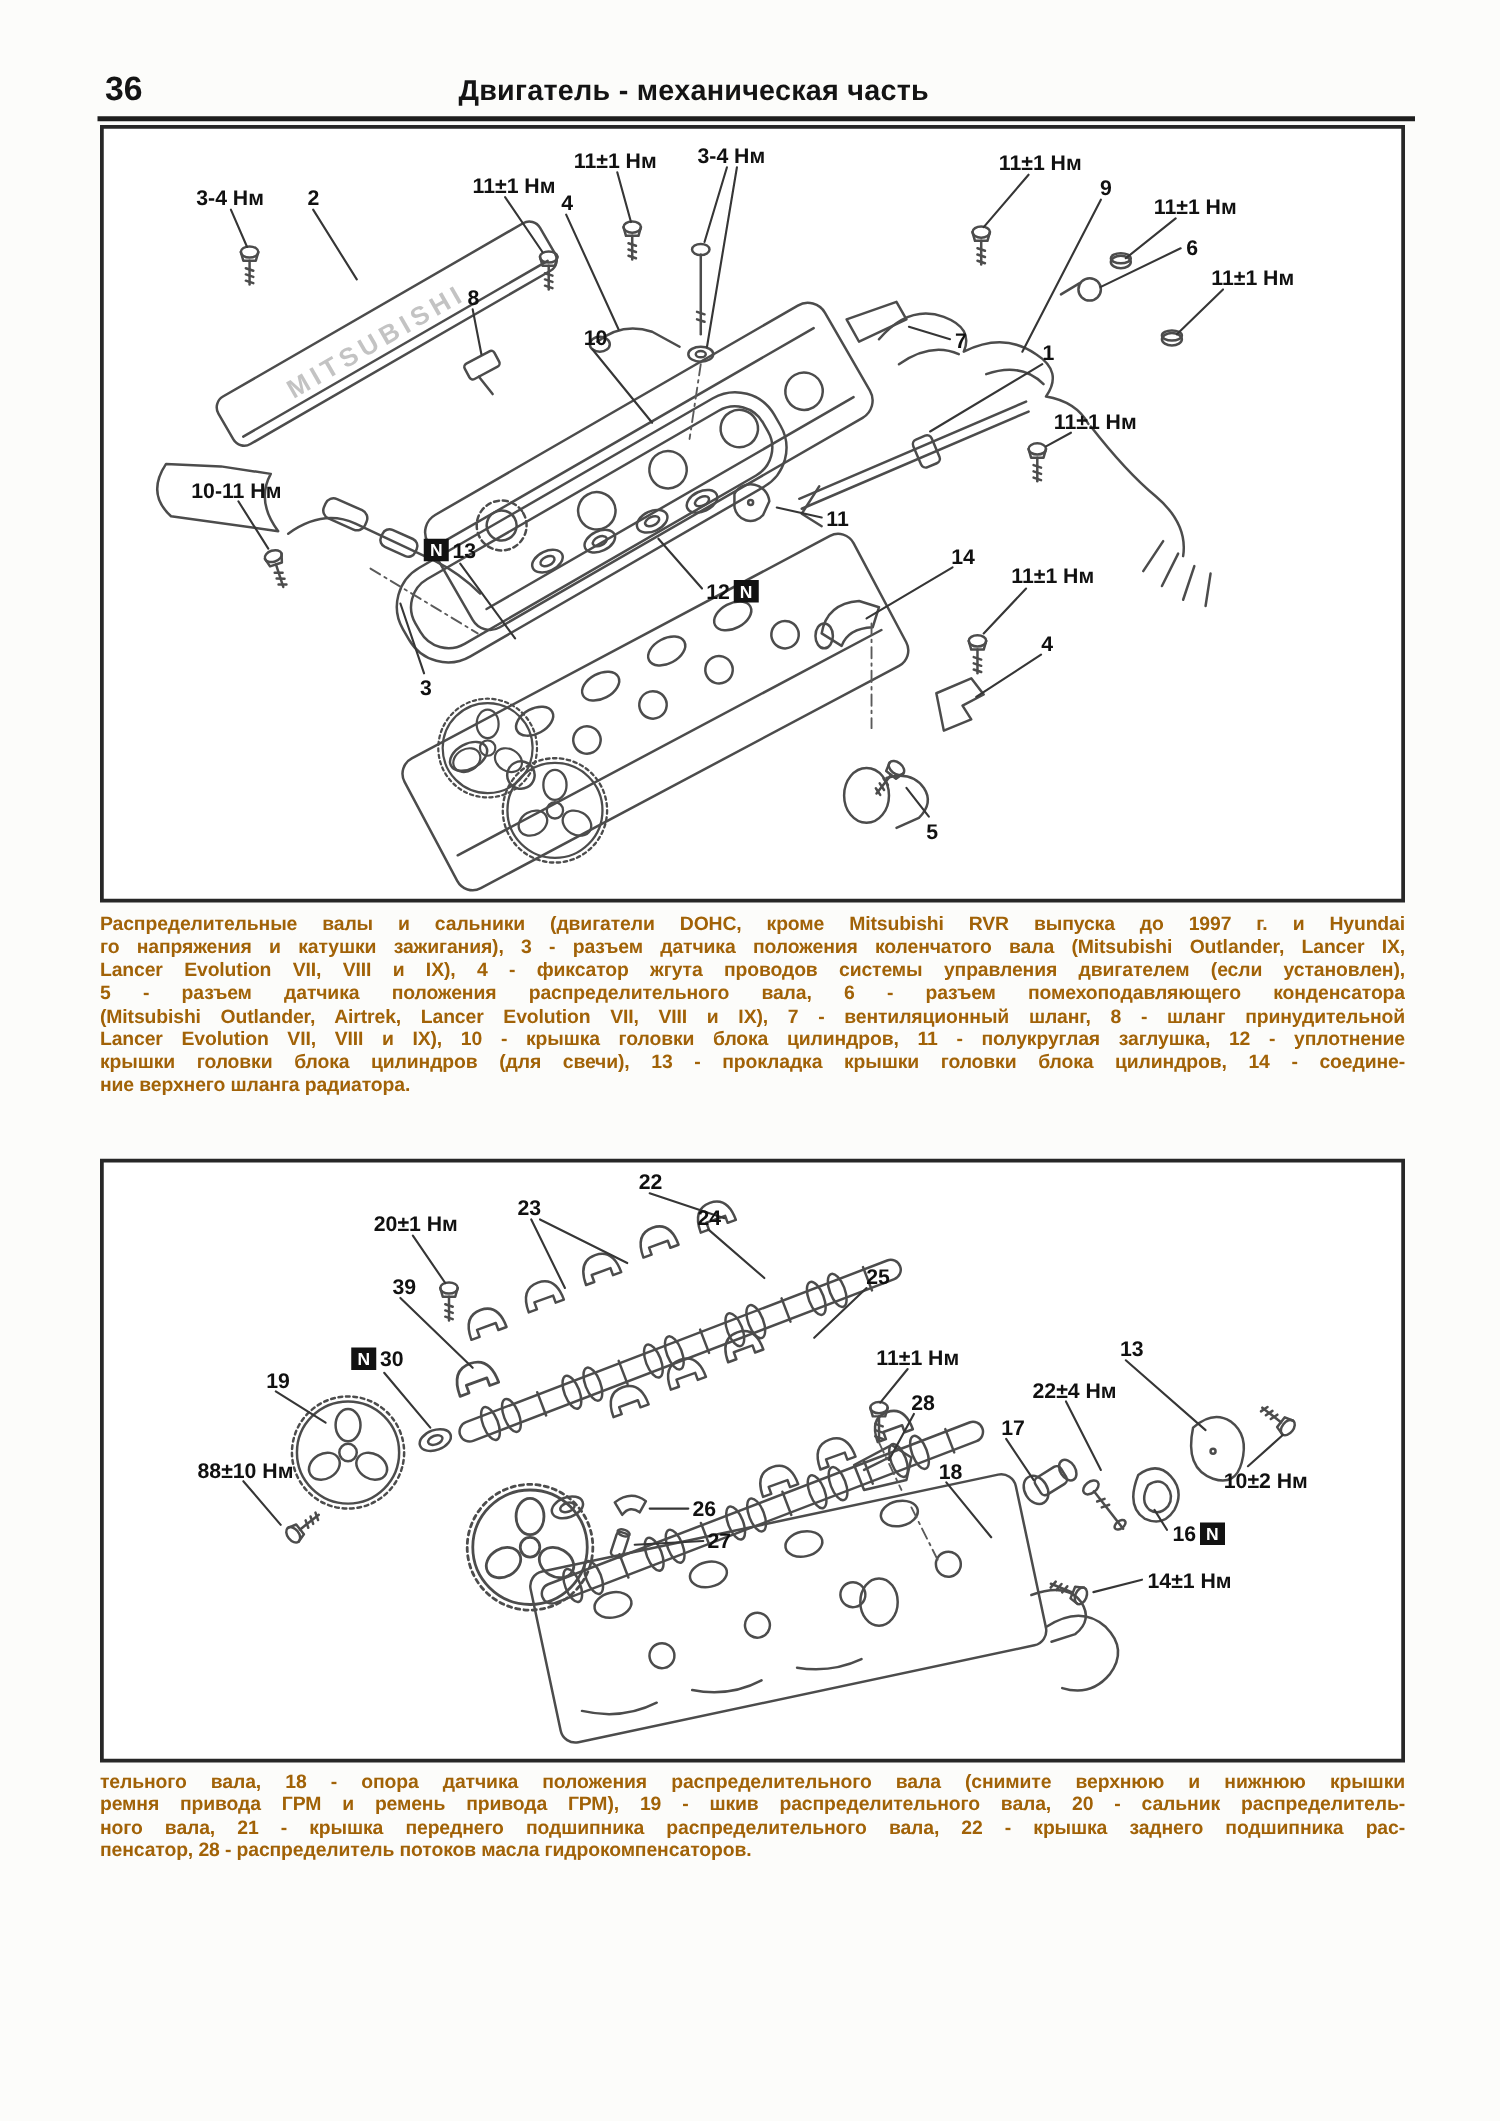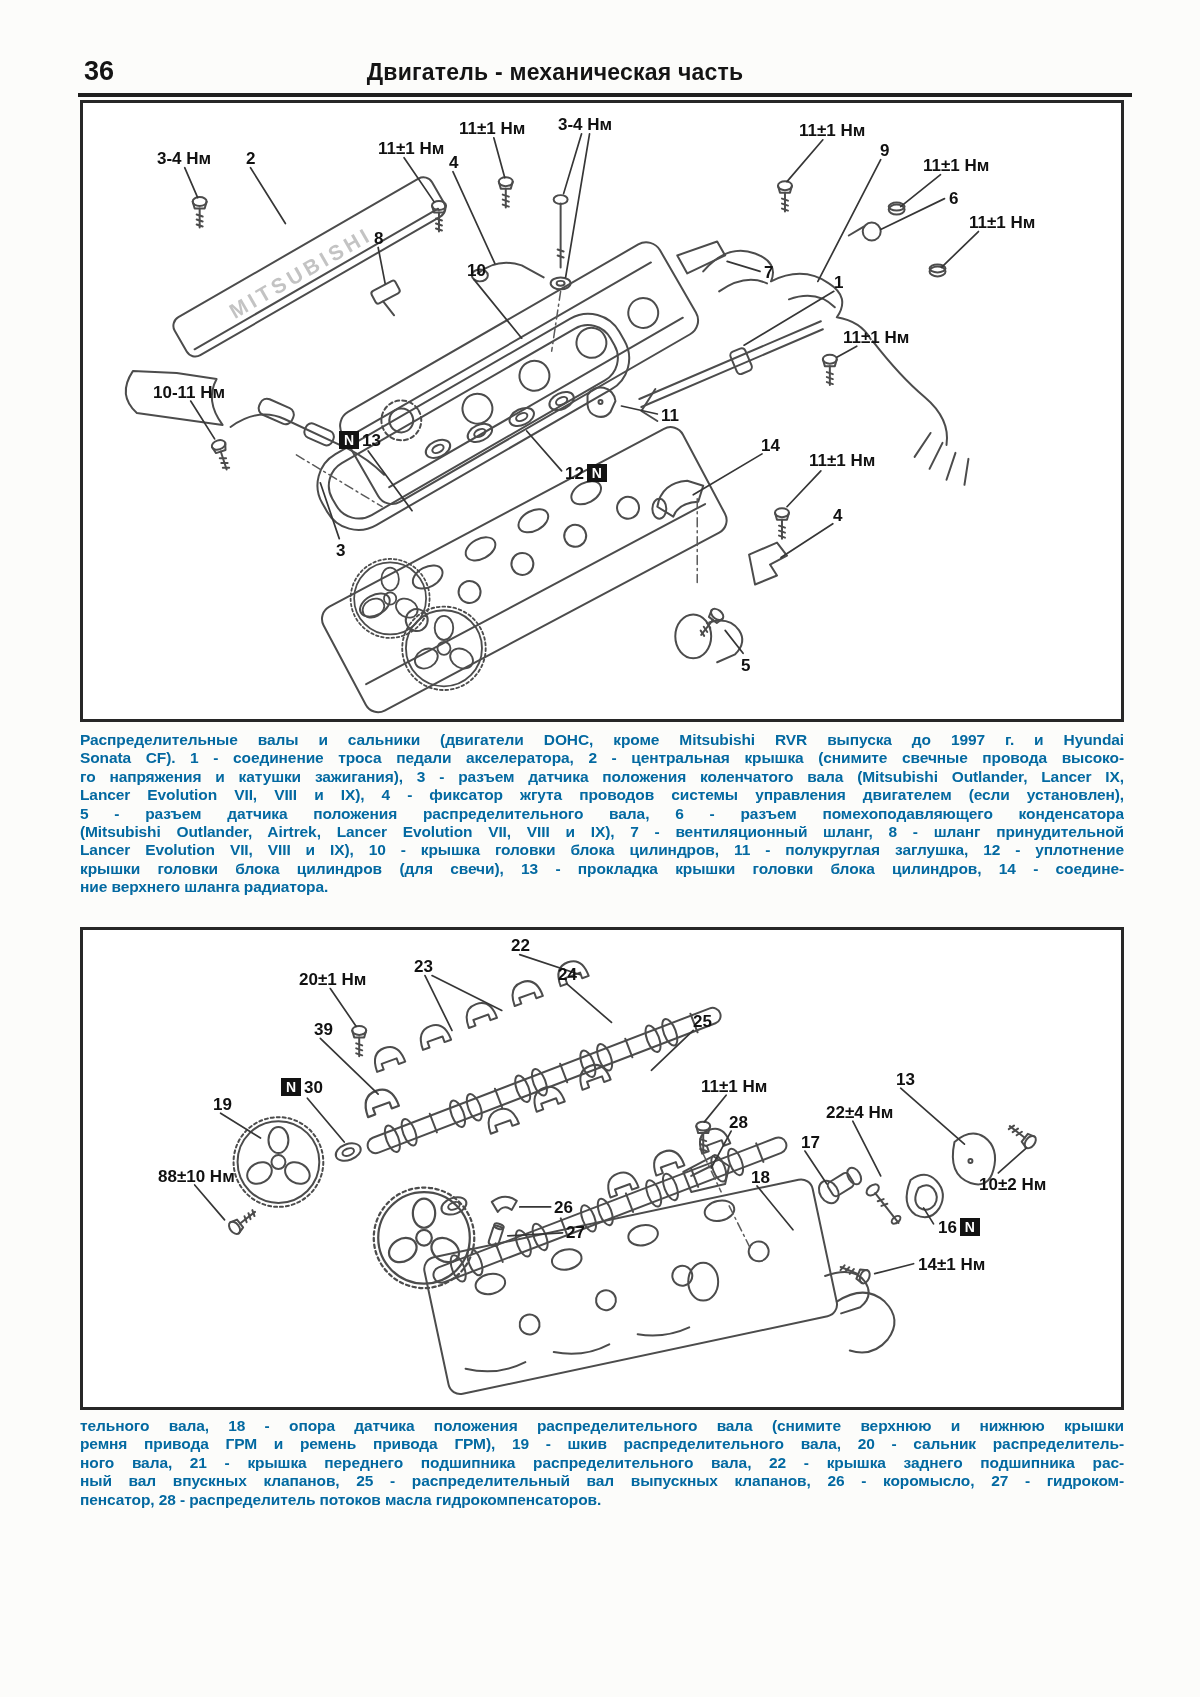--- a/index.html
+++ b/index.html
@@ -13,21 +13,21 @@
   #fig2{top:927px;height:477px;}
   .art{position:absolute;left:0;top:0;width:100%;height:100%;}
   .art line,.art path,.art rect,.art circle,.art ellipse{stroke:#4c4c4c;stroke-width:2;fill:none;stroke-linecap:round;stroke-linejoin:round;}
   .art .ld{stroke:#363636;stroke-width:1.7;}
   .art .dd{stroke:#5a5a5a;stroke-width:1.5;stroke-dasharray:9 4 2 4;}
   .art text{stroke:none;fill:#b9b9b9;font-family:"Liberation Sans",sans-serif;font-weight:700;font-size:21px;letter-spacing:4px;opacity:.85;}
   .lbl{position:absolute;font-size:17px;font-weight:700;color:#111;white-space:nowrap;line-height:19px;}
   .nbox{display:inline-block;min-width:18px;height:18px;line-height:18px;background:#121212;color:#fff;
         text-align:center;font-size:14px;font-weight:700;padding:0 1px;vertical-align:1px;}
   .nbox.b4{margin-right:3px;} .nbox.af{margin-left:3px;}
-  .cap{position:absolute;left:80px;width:1044px;font-size:15.5px;line-height:18.4px;font-weight:700;letter-spacing:-.1px;color:#0369a1;}
+  .cap{position:absolute;left:80px;width:1044px;font-size:15.5px;line-height:18.4px;font-weight:700;letter-spacing:-.1px;color:#a16207;}
   #cap1{top:731px;} #cap2{top:1417px;}
   .ln{text-align:justify;text-align-last:justify;height:18.4px;overflow:hidden;}
   .ln.last{text-align-last:left;}
 </style>
 </head>
 <body>
 
 <div class="page">
 
   <div class="hdr-num">36</div>
@@ -235,21 +235,20 @@
     <div class="lbl" style="left:482px;top:361px"><span>12</span><span class="nbox af">N</span></div>
     <div class="lbl" style="left:678px;top:333px">14</div>
     <div class="lbl" style="left:726px;top:348px">11±1 Нм</div>
     <div class="lbl" style="left:750px;top:403px">4</div>
     <div class="lbl" style="left:253px;top:438px">3</div>
     <div class="lbl" style="left:658px;top:553px">5</div>
   </div>
 
   <div class="cap" id="cap1">
     <div class="ln">Распределительные валы и сальники (двигатели DOHC, кроме Mitsubishi RVR выпуска до 1997 г. и Hyundai</div>
-    <div class="ln">Sonata CF). 1 - соединение троса педали акселератора, 2 - центральная крышка (снимите свечные провода высоко-</div>
     <div class="ln">го напряжения и катушки зажигания), 3 - разъем датчика положения коленчатого вала (Mitsubishi Outlander, Lancer IX,</div>
     <div class="ln">Lancer Evolution VII, VIII и IX), 4 - фиксатор жгута проводов системы управления двигателем (если установлен),</div>
     <div class="ln">5 - разъем датчика положения распределительного вала, 6 - разъем помехоподавляющего конденсатора</div>
     <div class="ln">(Mitsubishi Outlander, Airtrek, Lancer Evolution VII, VIII и IX), 7 - вентиляционный шланг, 8 - шланг принудительной</div>
     <div class="ln">Lancer Evolution VII, VIII и IX), 10 - крышка головки блока цилиндров, 11 - полукруглая заглушка, 12 - уплотнение</div>
     <div class="ln">крышки головки блока цилиндров (для свечи), 13 - прокладка крышки головки блока цилиндров, 14 - соедине-</div>
     <div class="ln last">ние верхнего шланга радиатора.</div>
   </div>
 
   <div class="fig" id="fig2">
@@ -375,17 +374,16 @@
     <div class="lbl" style="left:471px;top:268px">26</div>
     <div class="lbl" style="left:483px;top:293px">27</div>
     <div class="lbl" style="left:855px;top:288px"><span>16</span><span class="nbox af">N</span></div>
     <div class="lbl" style="left:835px;top:325px">14±1 Нм</div>
   </div>
 
   <div class="cap" id="cap2">
     <div class="ln">тельного вала, 18 - опора датчика положения распределительного вала (снимите верхнюю и нижнюю крышки</div>
     <div class="ln">ремня привода ГРМ и ремень привода ГРМ), 19 - шкив распределительного вала, 20 - сальник распределитель-</div>
     <div class="ln">ного вала, 21 - крышка переднего подшипника распределительного вала, 22 - крышка заднего подшипника рас-</div>
-    <div class="ln">ный вал впускных клапанов, 25 - распределительный вал выпускных клапанов, 26 - коромысло, 27 - гидроком-</div>
     <div class="ln last">пенсатор, 28 - распределитель потоков масла гидрокомпенсаторов.</div>
   </div>
 
 </div>
 
 </body></html>

